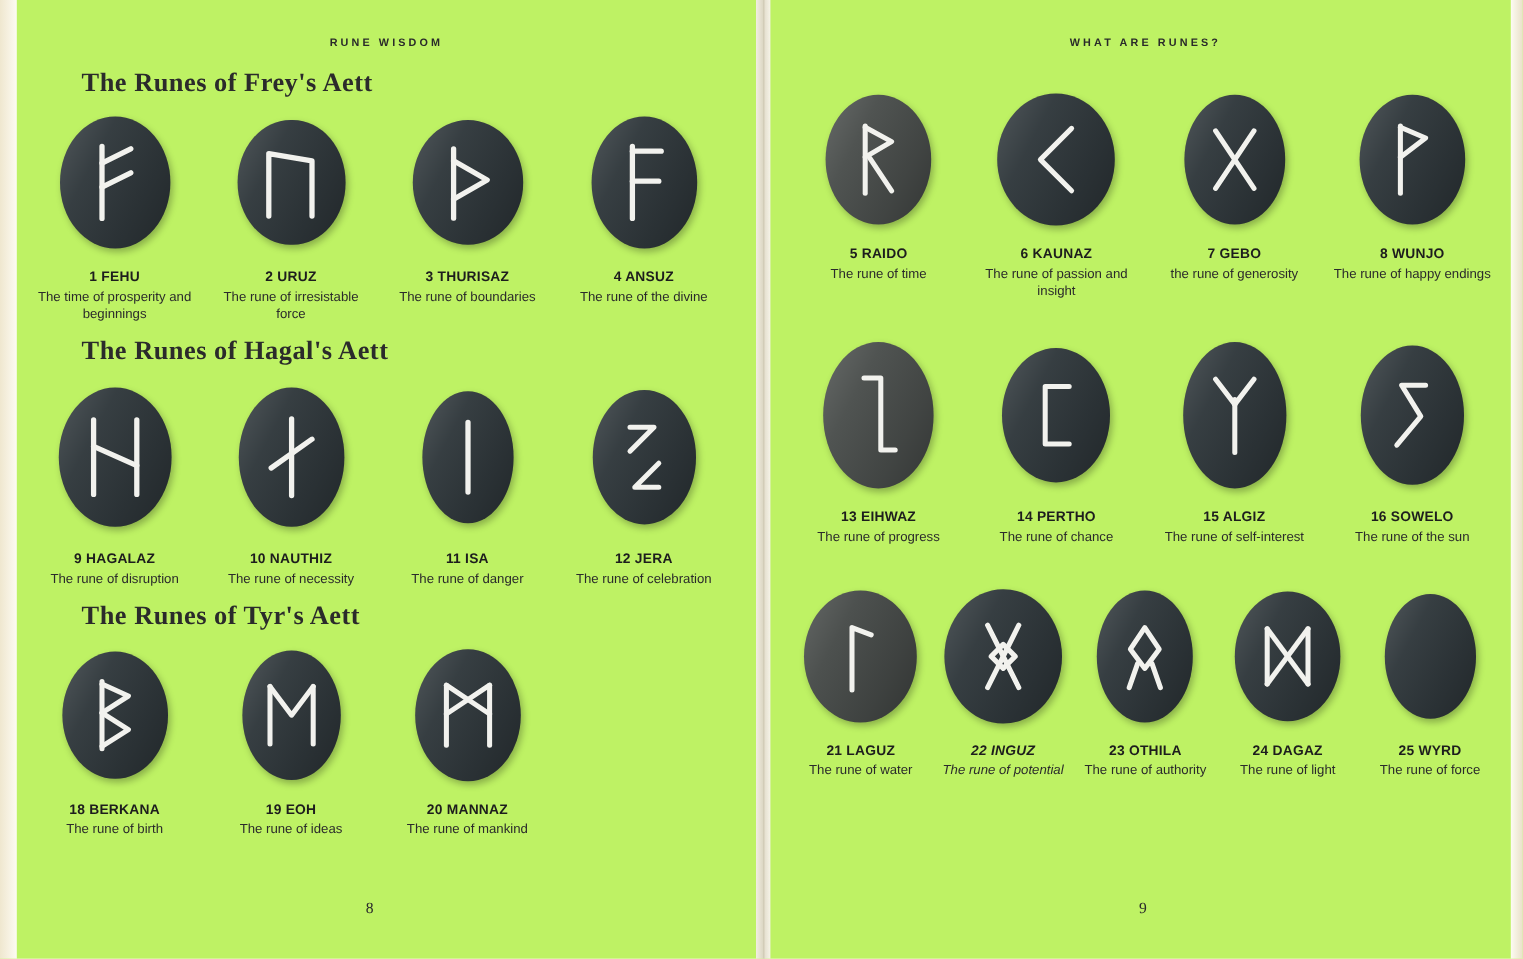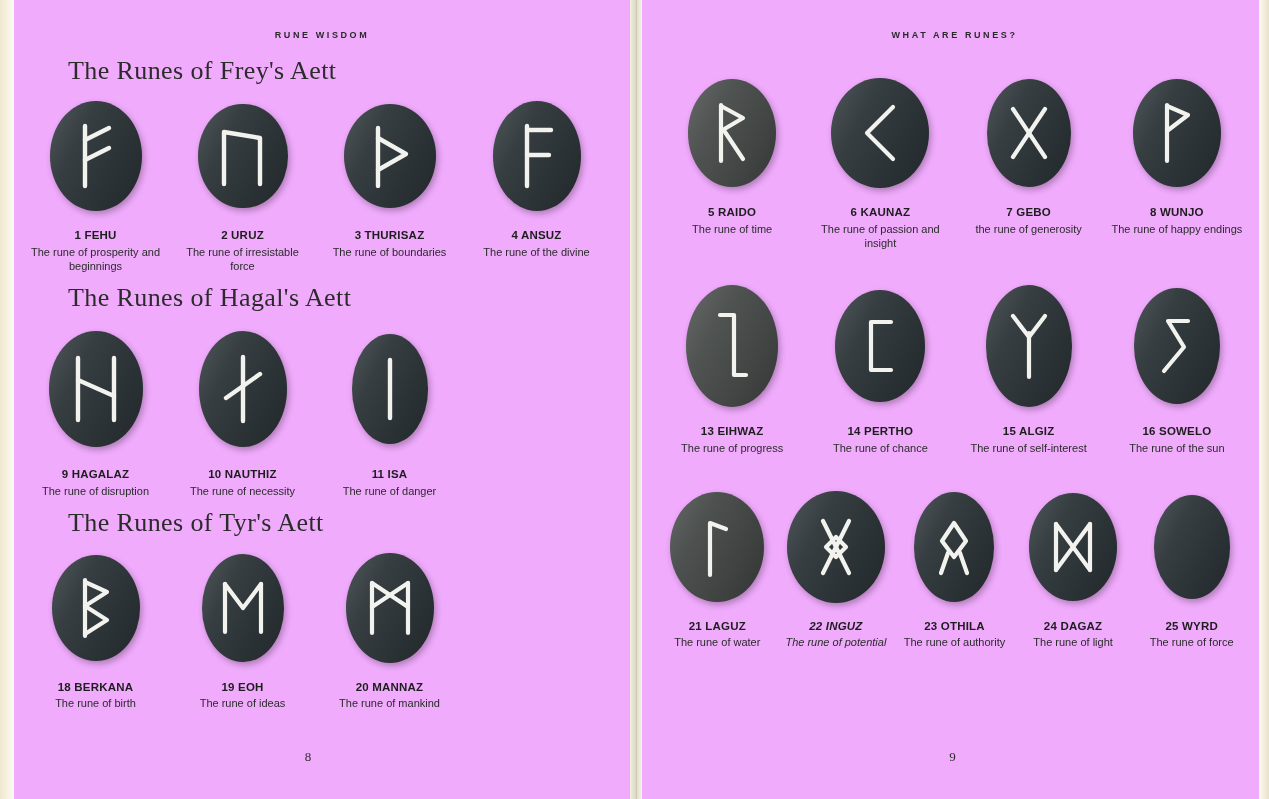--- a/index.html
+++ b/index.html
@@ -9,21 +9,21 @@
     height: 799px;
     background: #fffdf5;
     font-family: "Liberation Sans", sans-serif;
     overflow: hidden;
   }
 
   .spread {
     position: relative;
     width: 1269px;
     height: 799px;
-    background: #f0abfc;
+    background: #bef264;
     display: flex;
   }
 
   
   .edge-left {
     position: absolute; left: 0; top: 0; width: 14px; height: 799px;
     background: linear-gradient(to right, #efe7cf 0%, #fdfbf2 100%);
     pointer-events: none;
   }
   .edge-right {
@@ -56,23 +56,23 @@
     letter-spacing: 2.6px;
     color: #2a2a2a;
     text-transform: uppercase;
     font-weight: 600;
     margin-bottom: 16px;
   }
   .page-left .running-head { padding-right: 0px; }
 
   .aett-title {
     font-family: "Liberation Serif", serif;
-    font-size: 26px;
+    font-size: 22px;
     color: #2b2b2b;
-    font-weight: 400;
+    font-weight: 700;
     letter-spacing: 0.4px;
     margin: 0 0 6px 46px;
   }
 
   .row {
     display: flex;
     align-items: flex-start;
   }
   .row-left { margin-bottom: 10px; }
 
@@ -161,21 +161,21 @@
               <g stroke="#f2f2ee" stroke-width="4.4" fill="none" stroke-linecap="round">
                 <line x1="14" y1="4" x2="14" y2="64"></line>
                 <line x1="14" y1="18" x2="38" y2="6"></line>
                 <line x1="14" y1="38" x2="38" y2="26"></line>
               </g>
             </svg>
           </div>
         </div>
         <div class="caption">
           <div class="rune-name">1 FEHU</div>
-          <div class="rune-desc">The rune of prosperity and beginnings</div>
+          <div class="rune-desc">The time of prosperity and beginnings</div>
         </div>
       </div>
 
       <div class="cell">
         <div class="stone-wrap">
           <div class="stone" style="width:90px;height:104px;border-radius:44px/52px;">
             <svg width="54" height="64" viewBox="0 0 54 64">
               <g stroke="#f2f2ee" stroke-width="4.4" fill="none" stroke-linecap="round" stroke-linejoin="round">
                 <polyline points="8,60 8,8 44,14 44,60"></polyline>
               </g>
@@ -271,20 +271,36 @@
               </g>
             </svg>
           </div>
         </div>
         <div class="caption">
           <div class="rune-name">11 ISA</div>
           <div class="rune-desc">The rune of danger</div>
         </div>
       </div>
 
+      <div class="cell">
+        <div class="stone-wrap tall">
+          <div class="stone" style="width:86px;height:112px;border-radius:43px/56px;">
+            <svg width="52" height="62" viewBox="0 0 52 62">
+              <g stroke="#f2f2ee" stroke-width="4.2" fill="none" stroke-linecap="round" stroke-linejoin="round">
+                <polyline points="14,6 34,6 14,26"></polyline>
+                <polyline points="38,56 18,56 38,36"></polyline>
+              </g>
+            </svg>
+          </div>
+        </div>
+        <div class="caption">
+          <div class="rune-name">12 JERA</div>
+          <div class="rune-desc">The rune of celebration</div>
+        </div>
+      </div>
     </div>
 
     <div class="aett-title">The Runes of Tyr's Aett</div>
     <div class="row">
 
 
       <div class="cell">
         <div class="stone-wrap">
           <div class="stone" style="width:88px;height:106px;border-radius:44px/53px;">
             <svg width="46" height="64" viewBox="0 0 46 64">

